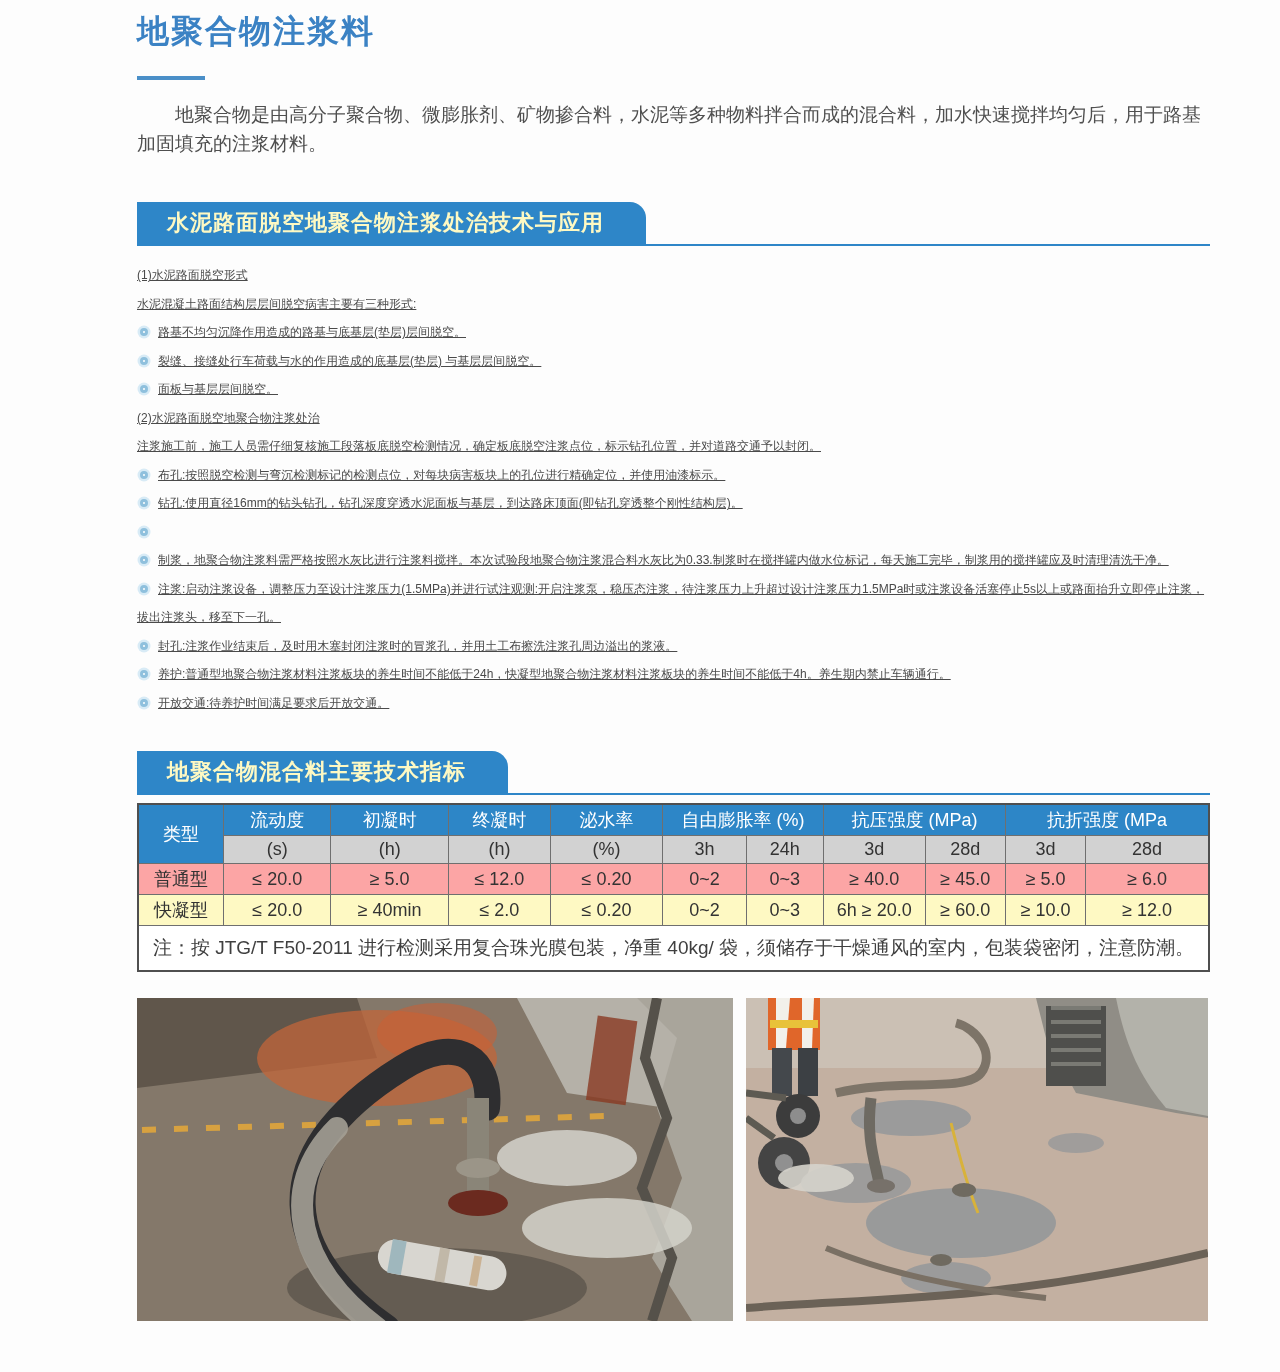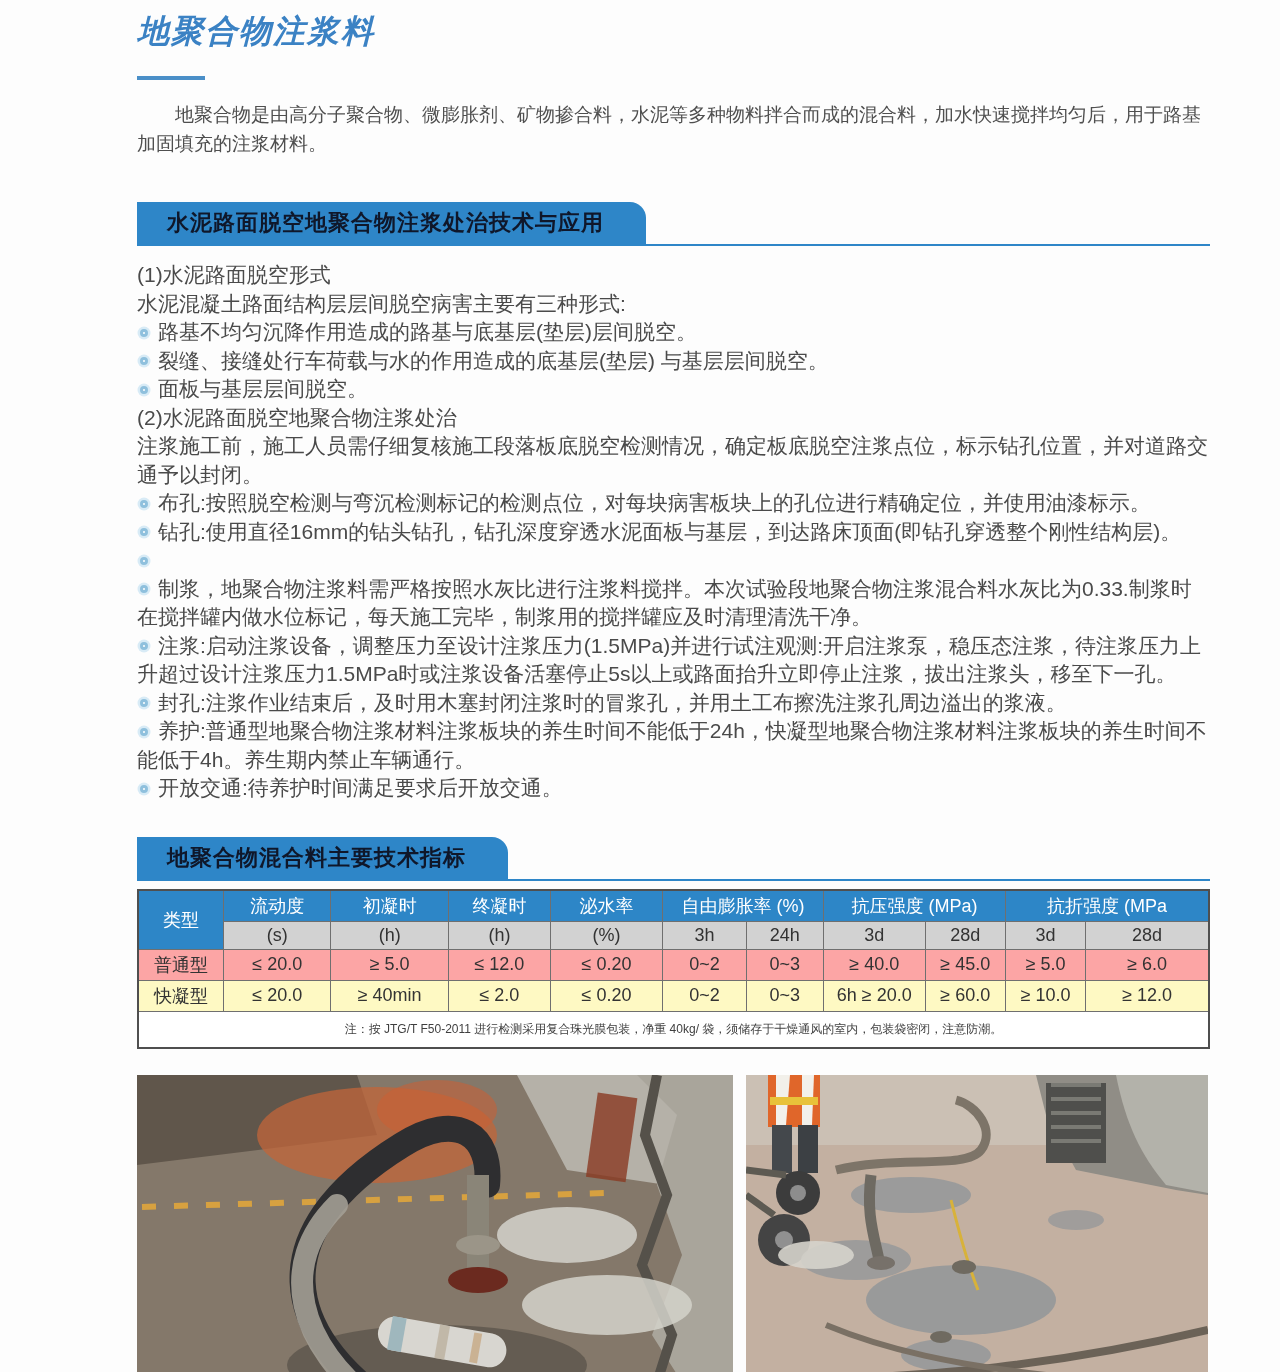--- a/index.html
+++ b/index.html
@@ -8,61 +8,61 @@
     width:1280px; height:1372px;
     background:#fdfdfd;
     font-family:"Liberation Sans","DejaVu Sans",sans-serif;
     color:#4a4a4a;
     overflow:hidden;
   }
   .page { padding:12px 70px 0 137px; }
 
   .doc-title {
     font-size:32px; font-weight:bold; color:#3b82c4;
-    letter-spacing:2px; line-height:1.2;font-style:italic;
+    letter-spacing:2px; line-height:1.2;
   }
   .title-underline {
     width:68px; height:4px; background:#4a8fc8; margin-top:26px;
   }
   .intro {
     margin-top:20px; font-size:19px; line-height:29px;
     color:#4f4f4f; text-indent:2em;
   }
 
   .banner-wrap { border-bottom:2px solid #2e86c8; margin-top:44px; line-height:0; }
   .banner {
-    display:inline-block; background:#2e86c8; color:#0f172a;
+    display:inline-block; background:#2e86c8; color:#fef9c3;
     font-size:22px; font-weight:bold; letter-spacing:1px;
     line-height:1; padding:10px 42px 10px 30px;
     border-radius:0 16px 0 0;
   }
 
   .body-text { margin-top:15px; }
-  .body-text p { margin:0; font-size:21px; line-height:28.5px; color:#4a4a4a; }
+  .body-text p { margin:0; font-size:12px; line-height:28.5px; color:#4a4a4a;text-decoration:underline; }
   .bullet-icon {
     display:inline-block; width:8px; height:8px;
     border:3px solid #8fc0dd; border-radius:50%;
     box-shadow:0 0 0 2.5px #d8ebf6; background:#fff;
     margin:0 10px 2px 3px; vertical-align:middle;
   }
 
   .spec-table {
     width:100%; border-collapse:collapse; table-layout:fixed;
     margin-top:8px; border:2px solid #4f4f4f;
   }
   .spec-table th, .spec-table td {
     border:1px solid #6f6f6f; text-align:center;
     font-size:18px; font-weight:normal; padding:3px 2px;
     color:#333; overflow:hidden; white-space:nowrap;
   }
   .hdr-blue { background:#2d86c7; color:#ffffff !important; }
   .hdr-gray { background:#d2d2d2; }
   .row-normal td { background:#fca5a5; }
   .row-fast td { background:#fef9c3;margin-top:48px; }
-  .note-row td { background:#ffffff; font-size:12px; padding:9px 4px; color:#3f3f3f; }
+  .note-row td { background:#ffffff; font-size:19px; padding:9px 4px; color:#3f3f3f; }
 
   .photos { display:flex; gap:13px; margin-top:26px; }
   .photo { height:323px; position:relative; overflow:hidden; background:#9a8d7e; }
   .photo svg { display:block; width:100%; height:100%; }
   .photo-left  { width:596px; }
   .photo-right { width:462px; }
 </style>
 </head>
 <body>
 

